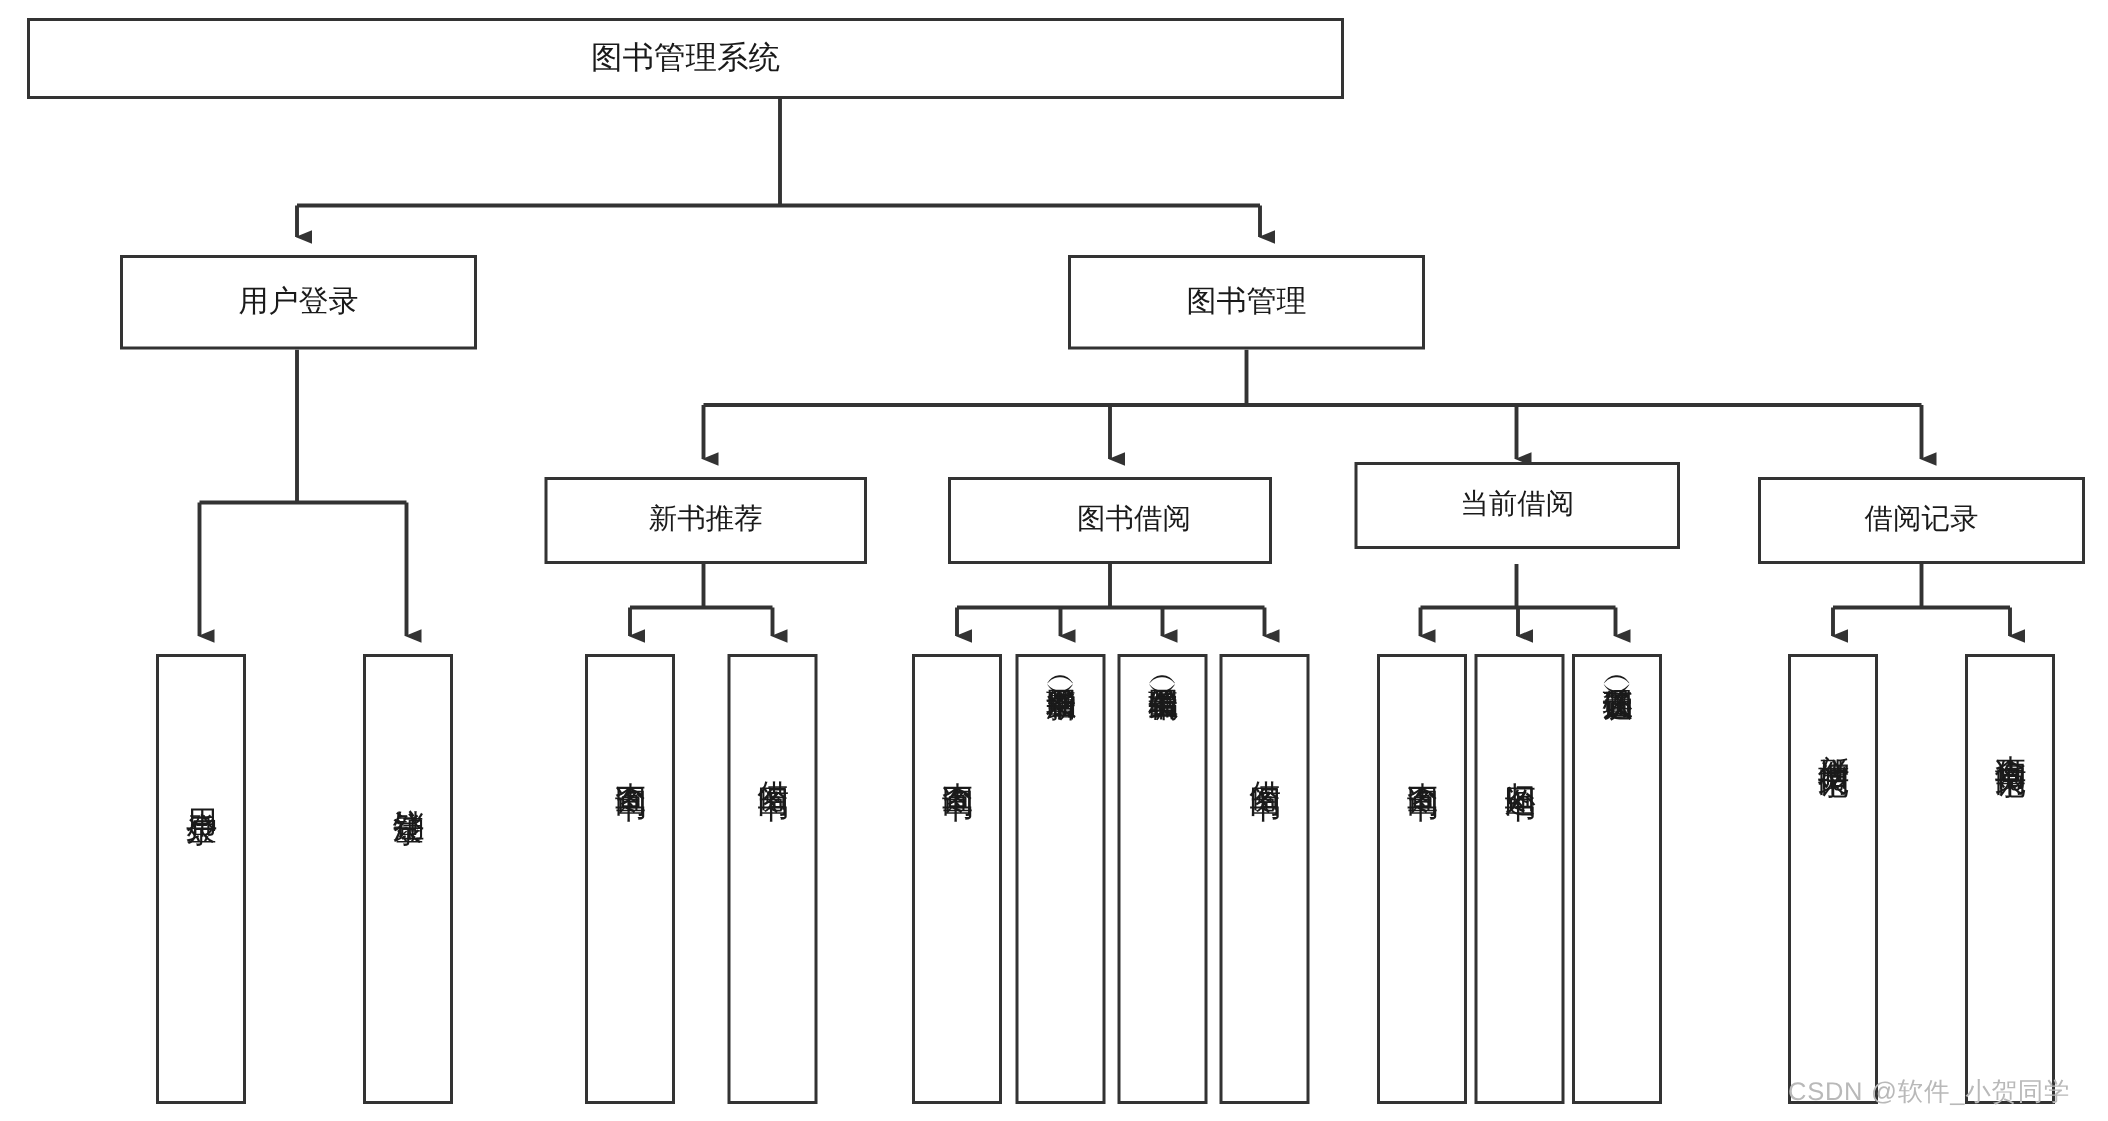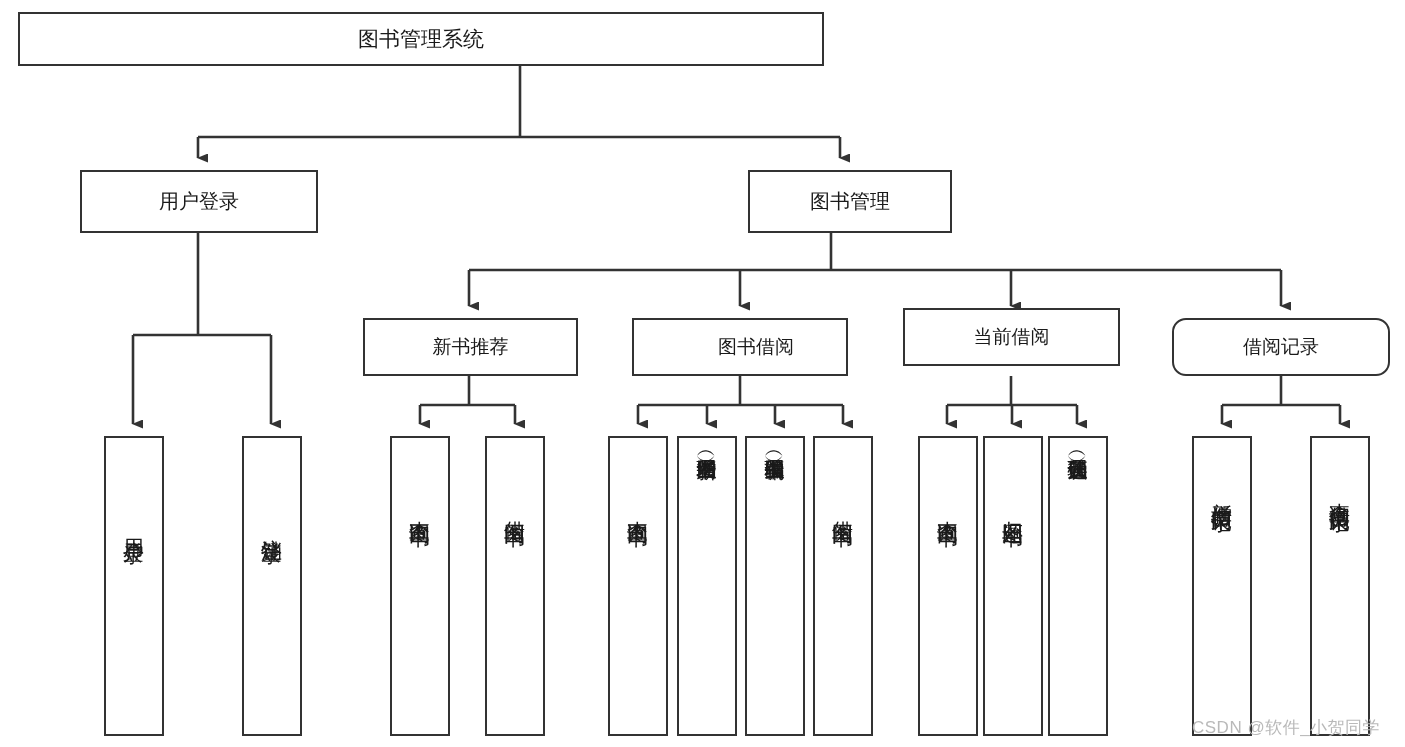--- a/index.html
+++ b/index.html
@@ -37,21 +37,21 @@
   }
   .node-label {
     display: block;
     text-align: center;
     line-height: 1.18;
   }
   
   .node.root {
     left: 18px;
     top: 12px;
-    width: 806px;
+    width: 878px;
     height: 54px;
   }
   .node.root .node-label {
     font-size: 21px;
   }
   
   .node.lvl1 {
     height: 63px;
   }
   .node.lvl1 .node-label {
@@ -159,34 +159,34 @@
     </g>
   </svg>
 
   <div class="node root">
     <span class="node-label">图书管理系统</span>
   </div>
 
   <div class="node lvl1" style="left:80px; top:170px; width:238px;">
     <span class="node-label">用户登录</span>
   </div>
-  <div class="node lvl1" style="left:712px; top:170px; width:204px;margin-left:36px;">
+  <div class="node lvl1" style="left:712px; top:170px; width:238px;">
     <span class="node-label">图书管理</span>
   </div>
 
   <div class="node lvl2" style="left:363px; top:318px; width:215px;">
     <span class="node-label">新书推荐</span>
   </div>
   <div class="node lvl2" style="left:632px; top:318px; width:216px;padding-left:32px;">
     <span class="node-label">图书借阅</span>
   </div>
   <div class="node lvl2" style="left:903px; top:308px; width:217px;">
     <span class="node-label">当前借阅</span>
   </div>
-  <div class="node lvl2" style="left:1172px; top:318px; width:218px;border-radius:14px;">
+  <div class="node lvl2" style="left:1172px; top:318px; width:218px;">
     <span class="node-label">借阅记录</span>
   </div>
 
   <div class="node leaf mid-text" style="left:104px;">
     <span class="node-label">用户登录</span>
   </div>
   <div class="node leaf mid-text" style="left:242px;">
     <span class="node-label">注销登录</span>
   </div>
 

